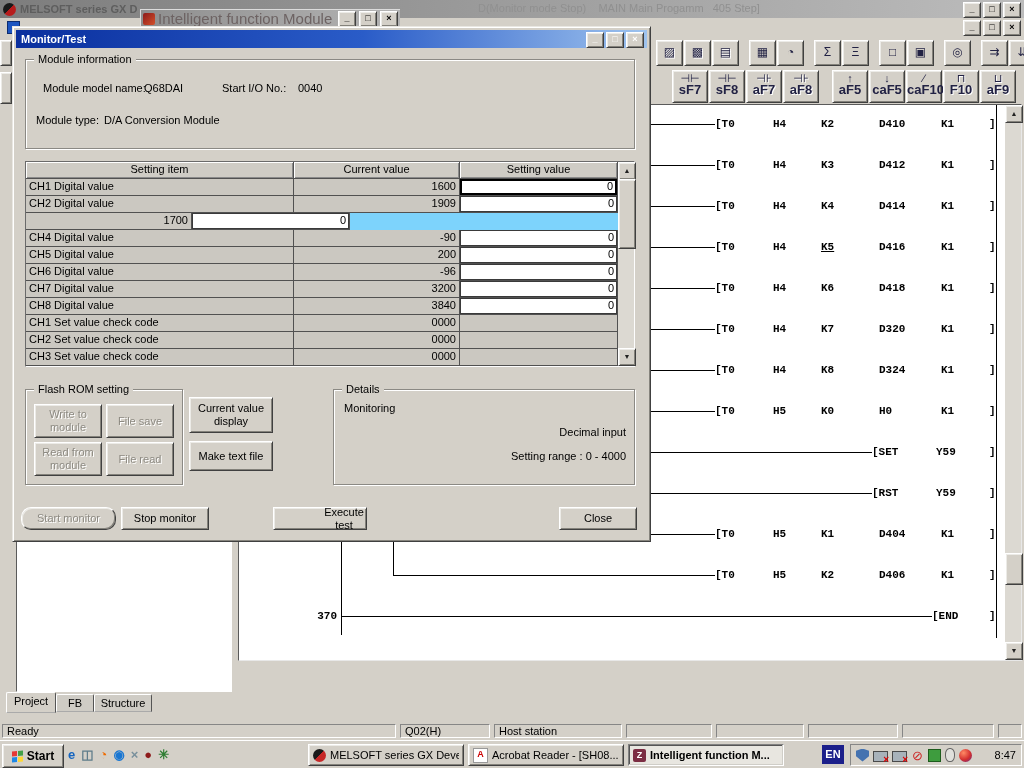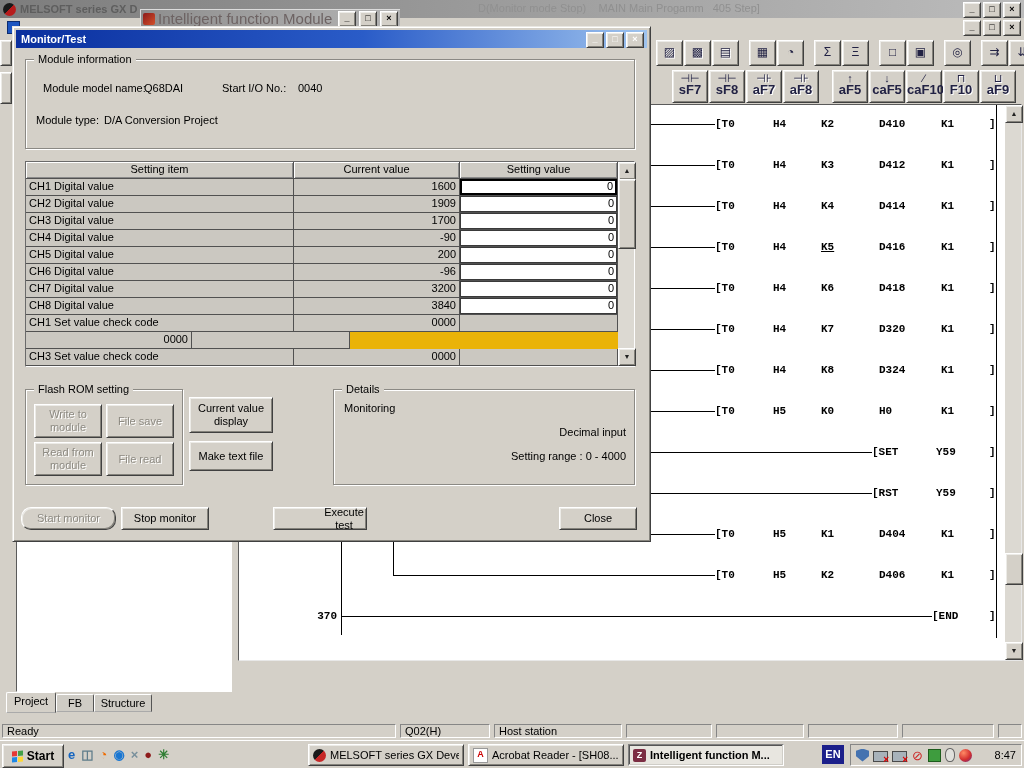--- a/index.html
+++ b/index.html
@@ -61,21 +61,21 @@
     box-shadow:inset 1px 1px 0 #fff,inset -1px -1px 0 #86847d;}
   .dtitle{position:absolute;left:3px;top:3px;right:3px;height:18px;color:#fff;font-weight:bold;
     background:linear-gradient(90deg,#0a2f9e 0%,#2a5cc8 55%,#9ec3ee 100%);
     display:flex;align-items:center;padding-left:5px;box-sizing:border-box;}
   .dtitle .wbtns{top:2px;}
   .group{position:absolute;border:1px solid #8b8984;box-shadow:1px 1px 0 #fff,inset 1px 1px 0 #fff;}
   .legend{position:absolute;top:-8px;left:8px;background:#d4d0c8;padding:0 4px;line-height:14px;}
   .ilabel{white-space:pre;}
   
   .mtable{position:absolute;left:12px;top:134px;width:610px;height:206px;box-sizing:border-box;
-    border:1px solid;border-color:#6a6a6a #fdfdfd #fdfdfd #6a6a6a;background:#eab308;}
+    border:1px solid;border-color:#6a6a6a #fdfdfd #fdfdfd #6a6a6a;background:#7dd3fc;}
   .trow,.thead{display:flex;}
   .th{box-sizing:border-box;height:17px;line-height:15px;text-align:center;background:#cfccc5;
     border-right:1px solid #515151;border-bottom:1px solid #515151;
     box-shadow:inset 1px 1px 0 #fff,inset -1px -1px 0 #8a8a8a;}
   .td{box-sizing:border-box;height:17px;line-height:15px;background:#cbc8c1;padding:0 3px;overflow:hidden;
     border-right:1px solid #515151;border-bottom:1px solid #515151;}
   .w0{width:268px;}.w1{width:166px;}.w2{width:158px;}
   .num{text-align:right;}
   .p0{padding:0;}
   .svbox{box-sizing:border-box;width:100%;height:100%;background:#fff;border:1px solid #3a3a3a;
@@ -323,21 +323,21 @@
       </span>
     </div>
 
     <div class="group" style="left:12px;top:32px;width:608px;height:88px;">
       <span class="legend">Module information</span>
       <span class="abs ilabel" style="left:17px;top:22px;">Module model name:</span>
       <span class="abs" style="left:118px;top:22px;">Q68DAI</span>
       <span class="abs ilabel" style="left:196px;top:22px;">Start I/O No.:</span>
       <span class="abs" style="left:272px;top:22px;">0040</span>
       <span class="abs ilabel" style="left:10px;top:54px;">Module type:</span>
-      <span class="abs" style="left:78px;top:54px;">D/A Conversion Project</span>
+      <span class="abs" style="left:78px;top:54px;">D/A Conversion Module</span>
     </div>
 
     <div class="mtable">
       <div class="thead" id="thead">
           <div class="th w0">Setting item</div>
           <div class="th w1">Current value</div>
           <div class="th w2">Setting value</div>
         </div>
       <div id="tbody">
           <div class="trow">
@@ -348,21 +348,20 @@
             </div>
           </div>
           <div class="trow">
             <div class="td w0">CH2 Digital value</div>
             <div class="td w1 num">1909</div>
             <div class="td w2 p0">
               <div class="svbox">0</div>
             </div>
           </div>
           <div class="trow">
-            <div class="td w0">CH3 Digital value</div>
             <div class="td w1 num">1700</div>
             <div class="td w2 p0">
               <div class="svbox">0</div>
             </div>
           </div>
           <div class="trow">
             <div class="td w0">CH4 Digital value</div>
             <div class="td w1 num">-90</div>
             <div class="td w2 p0">
               <div class="svbox">0</div>
@@ -395,20 +394,21 @@
             <div class="td w2 p0">
               <div class="svbox">0</div>
             </div>
           </div>
           <div class="trow">
             <div class="td w0">CH1 Set value check code</div>
             <div class="td w1 num">0000</div>
             <div class="td w2 p0"></div>
           </div>
           <div class="trow">
+            <div class="td w0">CH2 Set value check code</div>
             <div class="td w1 num">0000</div>
             <div class="td w2 p0"></div>
           </div>
           <div class="trow">
             <div class="td w0">CH3 Set value check code</div>
             <div class="td w1 num">0000</div>
             <div class="td w2 p0"></div>
           </div>
         </div>
       <div class="tscroll">

